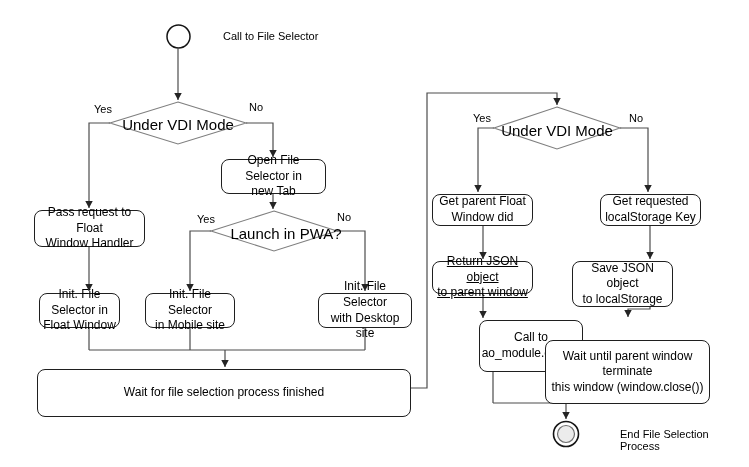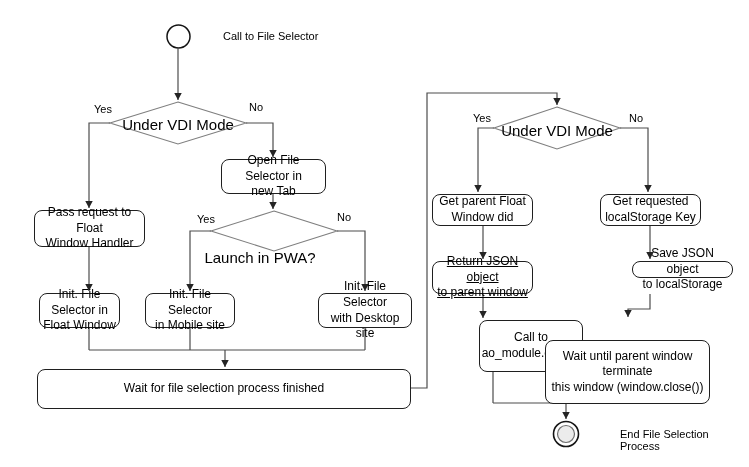--- a/index.html
+++ b/index.html
@@ -65,36 +65,36 @@
   <div class="node" style="left:34px;  top:210px; width:111px; height:37px;">Pass request to Float
 Window Handler</div>
   <div class="node" style="left:221px; top:159px; width:105px; height:35px;">Open File Selector in
 new Tab</div>
   <div class="node" style="left:39px;  top:293px; width:81px; height:35px;">Init. File Selector in
 Float Window</div>
   <div class="node" style="left:145px; top:293px; width:90px;  height:35px;">Init. File Selector
 in Mobile site</div>
   <div class="node" style="left:318px; top:293px; width:94px;  height:35px;">Init. File Selector
 with Desktop site</div>
-  <div class="node" style="left:37px;  top:369px; width:374px; height:40px;">Wait for file selection process finished</div>
+  <div class="node" style="left:37px;  top:369px; width:374px; height:48px;">Wait for file selection process finished</div>
   <div class="node" style="left:600px; top:194px; width:101px; height:32px;">Get requested
 localStorage Key</div>
   <div class="node" style="left:432px; top:194px; width:101px; height:32px;">Get parent Float
 Window did</div>
   <div class="node" style="left:432px; top:261px; width:101px; height:33px;text-decoration:underline;">Return JSON object
 to parent window</div>
-  <div class="node" style="left:632px; top:261px; width:101px; height:17px;">Save JSON object
+  <div class="node" style="left:572px; top:261px; width:101px; height:46px;">Save JSON object
 to localStorage</div>
   <div class="node" style="left:431px; top:320px; width:104px; height:52px;margin-left:48px;">Call to
 ao_module.close()</div>
   <div class="node" style="left:545px; top:340px; width:165px; height:64px;">Wait until parent window terminate
 this window (window.close())</div>
 
   <div class="dlabel" style="left:118px; top:116px;">Under VDI Mode</div>
-  <div class="dlabel" style="left:200px; top:225px;margin-top:24px;">Launch in PWA?</div>
+  <div class="dlabel" style="left:226px; top:225px;">Launch in PWA?</div>
   <div class="dlabel" style="left:497px; top:122px;">Under VDI Mode</div>
 
   <div class="elabel" style="left:94px;  top:103px;">Yes</div>
   <div class="elabel" style="left:249px; top:101px;">No</div>
   <div class="elabel" style="left:197px; top:213px;">Yes</div>
   <div class="elabel" style="left:337px; top:211px;">No</div>
   <div class="elabel" style="left:473px; top:112px;">Yes</div>
   <div class="elabel" style="left:629px; top:112px;">No</div>
 
   <div class="tlabel" style="left:223px; top:30px;">Call to File Selector</div>

